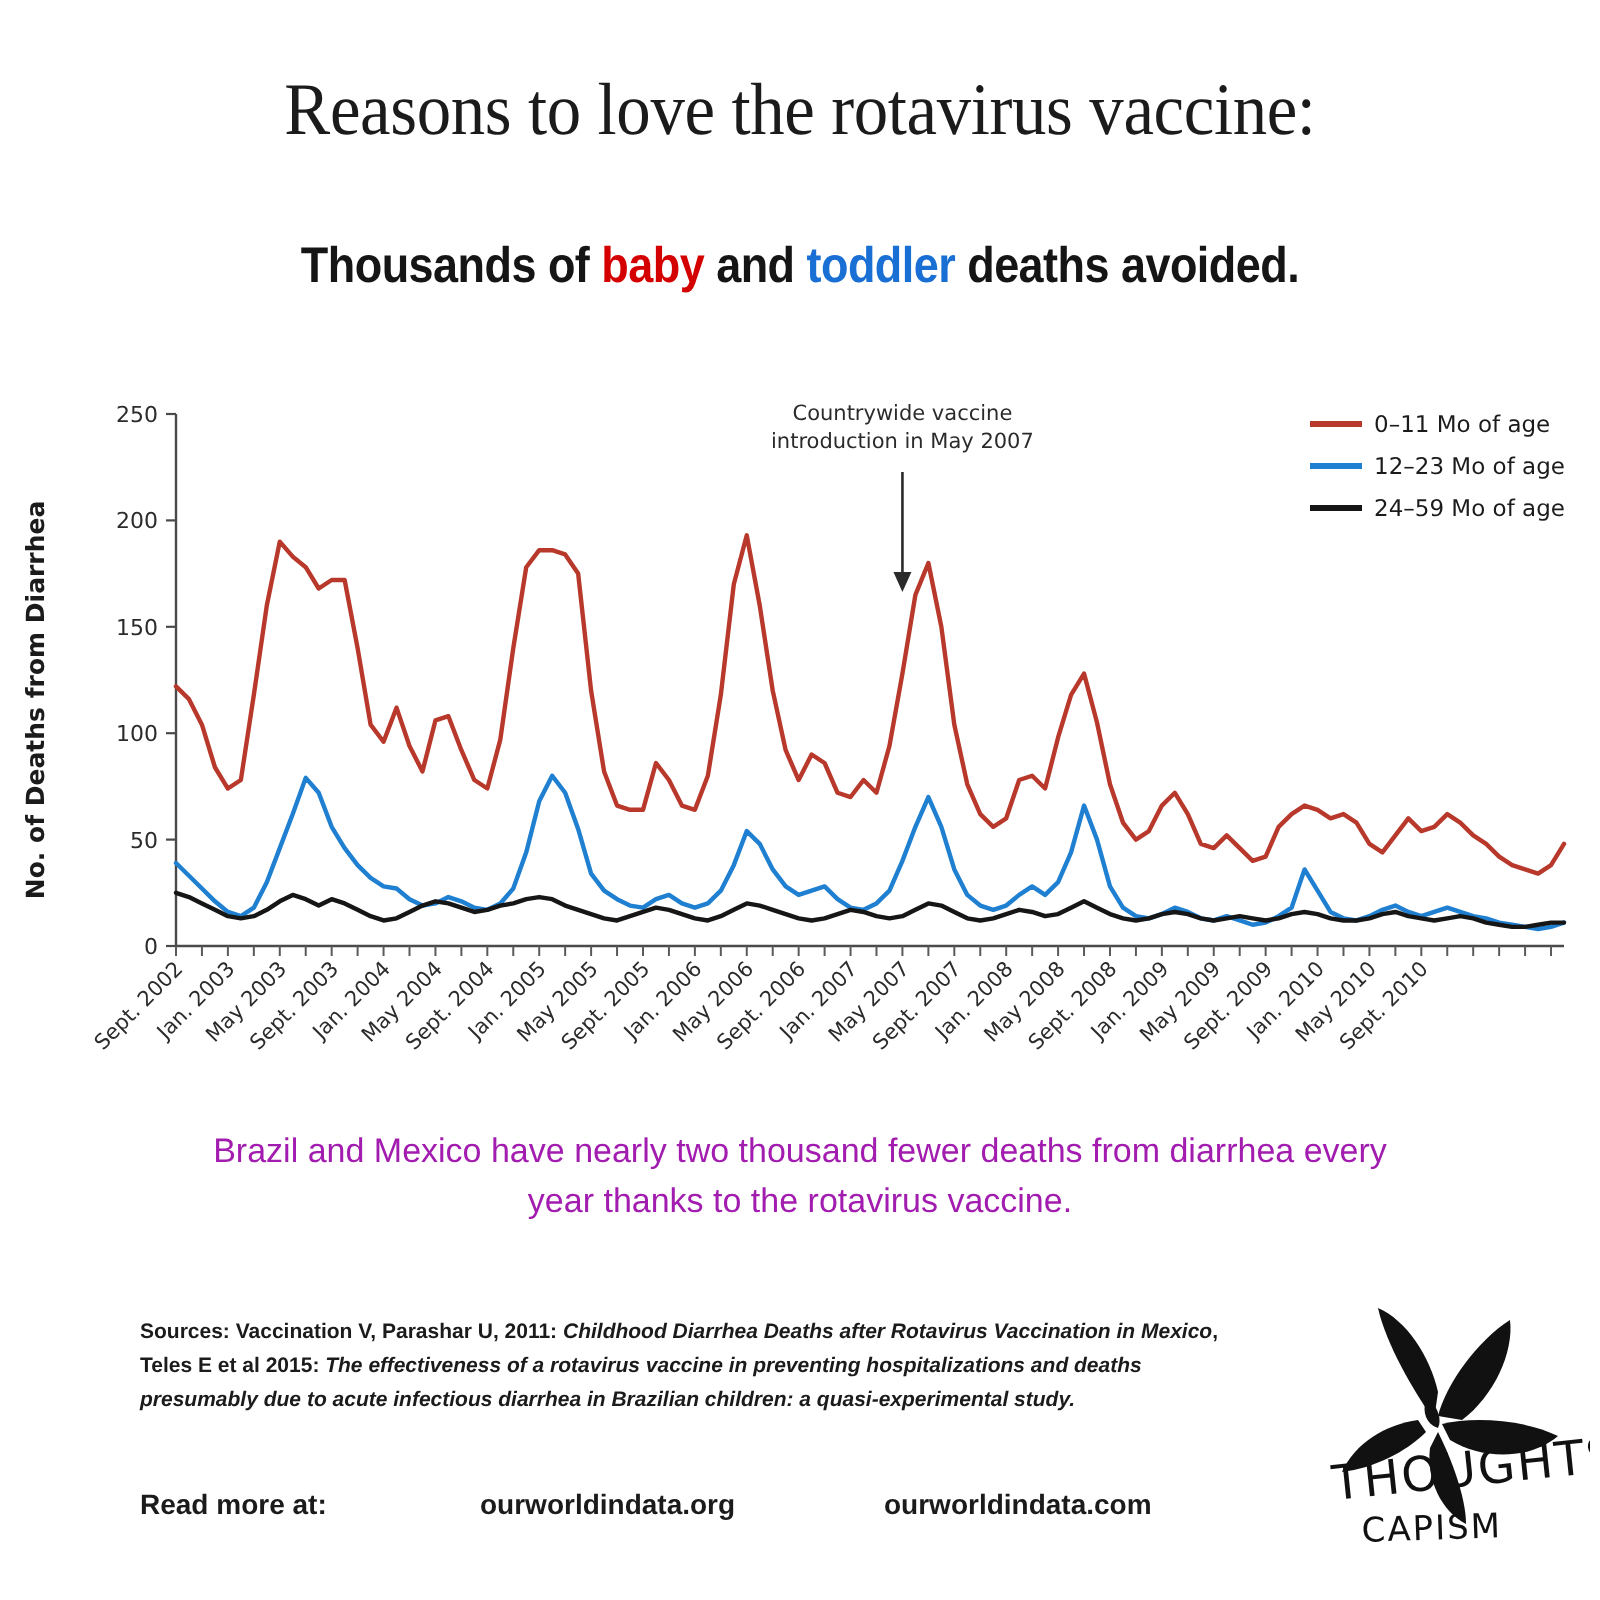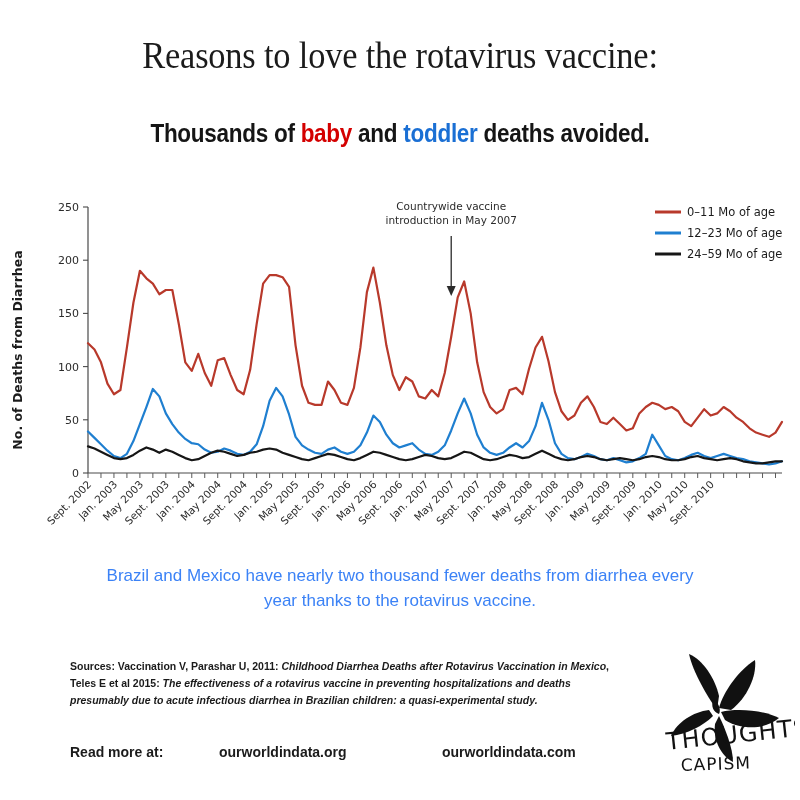--- a/index.html
+++ b/index.html
@@ -53,42 +53,42 @@
   .anno-arrow{stroke:#2b2b2b;stroke-width:1.3;fill:none;}
   .legend-text{font-family:"DejaVu Sans",sans-serif;font-size:11.5px;fill:#1b1b1b;}
   .legend-swatch{stroke-width:3;}
 
   
   #caption{
     position:absolute;left:95px;width:610px;top:563px;
     text-align:center;
     font-size:17px;
     line-height:25px;
-    color:#3b82f6;
+    color:#a21caf;
   }
 
   
   #sources{
     position:absolute;left:70px;width:545px;top:658px;
     font-size:10.5px;
     line-height:17px;
     font-weight:700;
     color:#1b1b1b;
     text-align:left;
   }
   #sources i{font-style:italic;}
 
   
   #footer{
     position:absolute;left:70px;top:744px;width:600px;
     font-size:14px;font-weight:700;color:#1b1b1b;
     white-space:nowrap;
   }
   #footer .f-label{position:absolute;left:0;top:0;}
-  #footer .f-link1{position:absolute;left:149px;top:0;text-align:center;}
+  #footer .f-link1{position:absolute;left:170px;top:0;text-align:center;}
   #footer .f-link2{position:absolute;left:372px;top:0;}
 
   
   #logo{position:absolute;left:645px;top:638px;width:150px;height:150px;}
 </style>
 </head>
 <body>
 
 <div class="poster">
 

